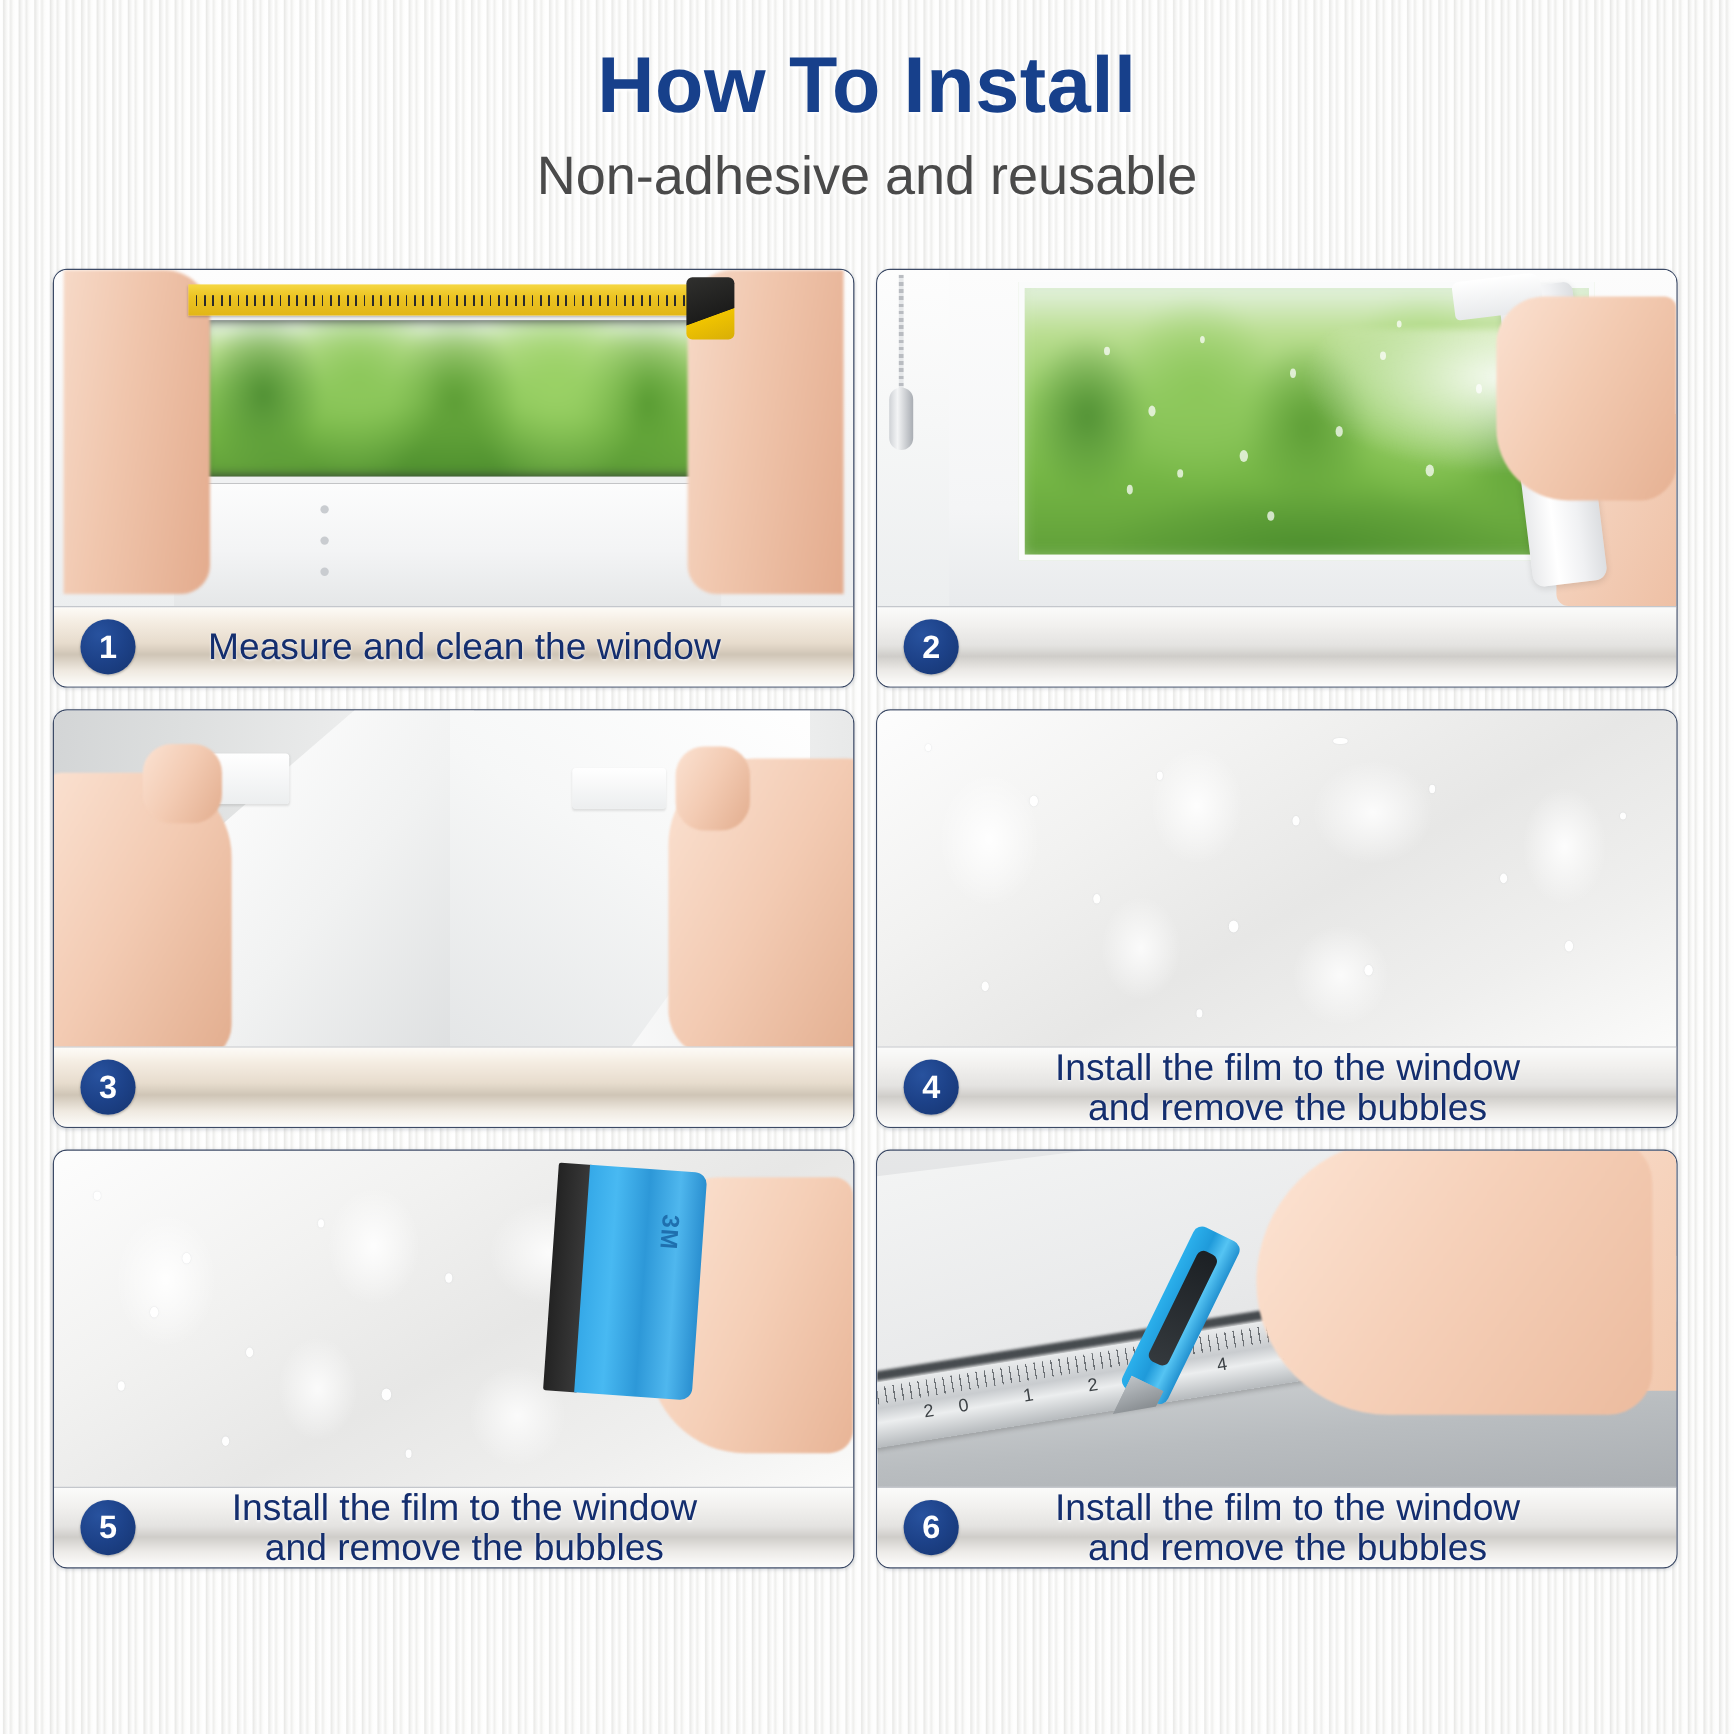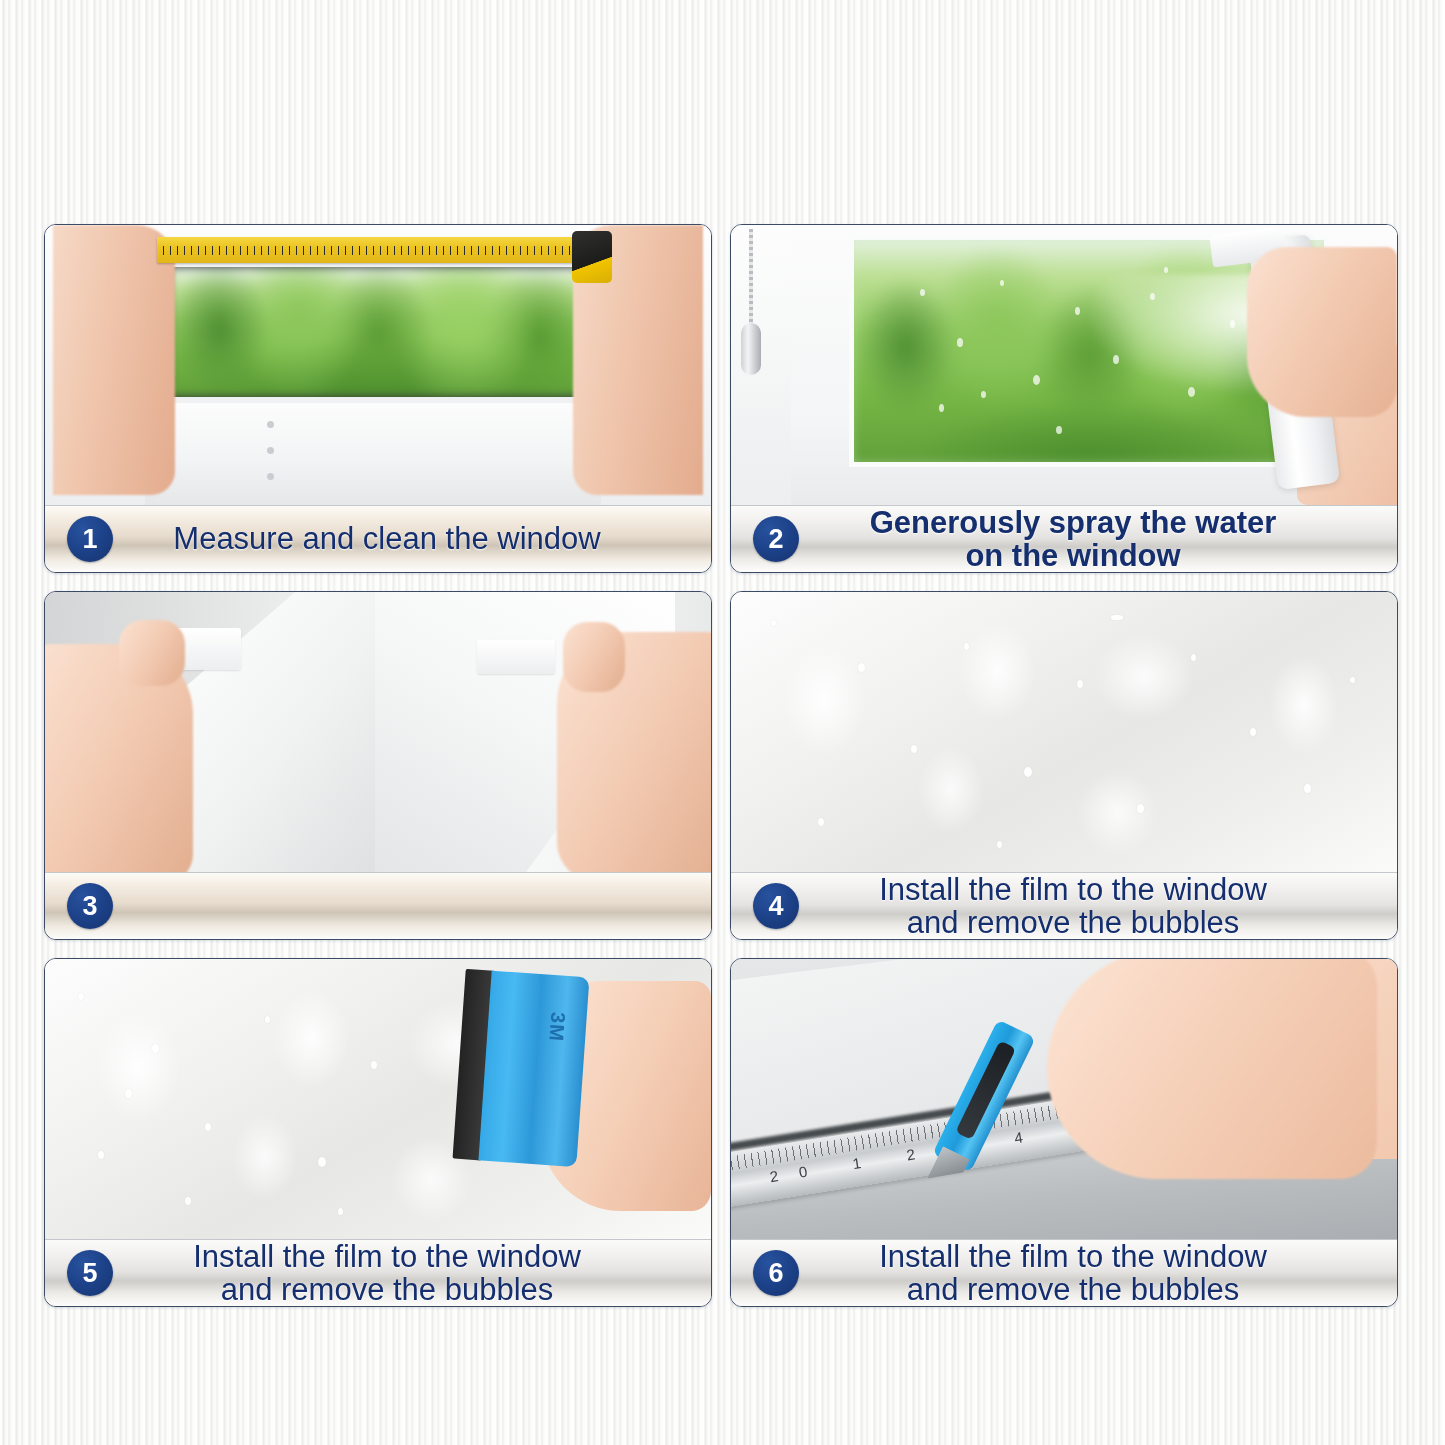--- a/index.html
+++ b/index.html
@@ -374,20 +374,22 @@
   }
   .p6-cut {
     position: absolute; left: -10px; top: 152px; width: 420px; height: 8px;
     background: #2b3034; transform: rotate(-9deg); opacity: .85; filter: blur(1.4px);
   }
 </style>
 </head>
 <body>
 
 <div class="header">
+  <h1 class="main-title">How To Install</h1>
+  <div class="sub-title">Non-adhesive and reusable</div>
 </div>
 
 <div class="grid">
 
   <div class="card">
     <div class="card-photo">
       <div class="win-wall"></div>
       <div class="p1-sill"></div>
       <div class="p1-window">
         <div class="trees"></div>
@@ -435,22 +437,20 @@
       </div>
       <div class="p2-chain"></div>
       <div class="p2-weight"></div>
       <div class="p2-arm"></div>
       <div class="p2-bottle"></div>
       <div class="p2-nozzle"></div>
       <div class="p2-hand"></div>
     </div>
     <div class="caption-bar">
       <div class="badge">2</div>
-      <div class="caption-text bold">Generously spray the water
-on the window</div>
     </div>
   </div>
 
   <div class="card">
     <div class="card-photo">
       <div class="p3-bg"></div>
       <div class="p3-film-l"></div>
       <div class="p3-film-r"></div>
       <div class="p3-tab" style="left:110px; top:36px;"></div>
       <div class="p3-tab" style="left:432px; top:48px; width:78px; height:34px;"></div>

